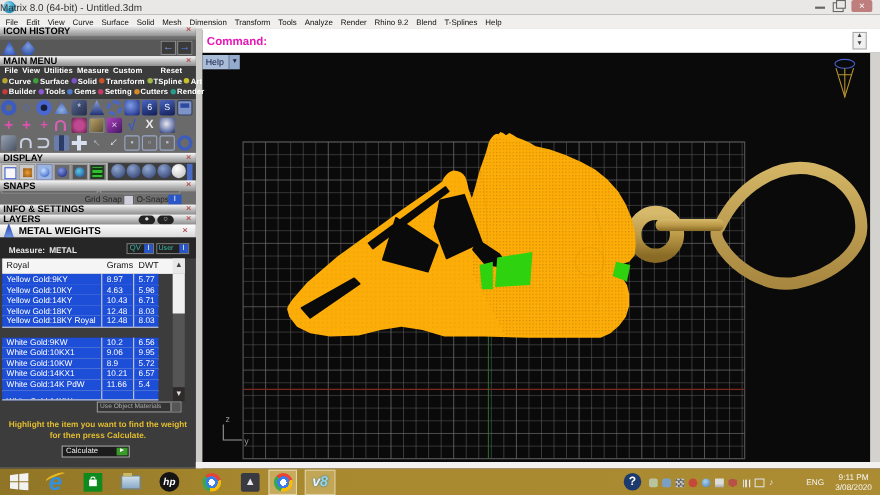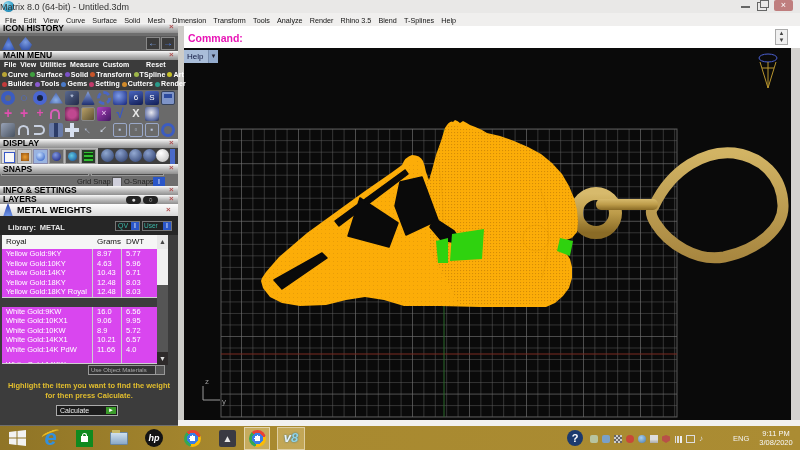--- a/index.html
+++ b/index.html
@@ -1,40 +1,40 @@
 <!DOCTYPE html>
 <html><head><meta charset="utf-8"><style>
 html,body{margin:0;padding:0}
 body{width:800px;height:450px;position:relative;font-family:"Liberation Sans",sans-serif;overflow:hidden;background:#0a0a0a}
 .a{position:absolute}
 .hdr{position:absolute;left:0;width:178px;background:linear-gradient(#f8f8f8,#b9b9b9 55%,#8f8f8f);color:#000;font-weight:bold;font-size:8px;line-height:9px;padding-left:3px;box-sizing:border-box}
 .xbtn{position:absolute;right:2px;width:7px;height:7px;color:#b05050;font-size:8px;line-height:7px;font-weight:bold}
 .mrow{position:absolute;left:0;width:178px;color:#fff;font-size:7px;font-weight:bold;white-space:nowrap;letter-spacing:0.1px}
 .dot{display:inline-block;width:5px;height:5px;border-radius:50%;margin-right:1px;vertical-align:-0.5px}
 .ic{position:absolute;width:14px;height:14px;border-radius:2px}
-.trow{position:absolute;left:2px;width:166px;height:9.6px;background:#d946ef;border-bottom:1px solid #cfcfcf;color:#fff;font-size:7.5px;line-height:10px;white-space:nowrap}
+.trow{position:absolute;left:2px;width:142px;height:9.6px;background:#1d4ed8;border-bottom:1px solid #cfcfcf;color:#fff;font-size:7.5px;line-height:10px;white-space:nowrap}
 .trow .c1{position:absolute;left:4px}
 .trow .c2{position:absolute;left:95px}
 .trow .c3{position:absolute;left:124px}
 .vline{position:absolute;top:0;bottom:0;width:1px;background:#cfcfcf}
 .chrome{width:17px;height:17px;border-radius:50%;background:
 radial-gradient(circle at 50% 50%,#fff 0 3px,#3a7de8 3px 5.5px,transparent 5.5px),
 conic-gradient(from -45deg,#e84335 0 120deg,#fbbc05 120deg 240deg,#34a853 240deg 360deg)}
 </style></head><body>
 
 <div class="a" style="left:0;top:0;width:800px;height:13px;background:#e9e8e7"></div>
 <div class="a" style="left:3px;top:1px;width:11px;height:11px;border-radius:50%;background:radial-gradient(circle at 35% 30%,#9adcf0,#2e9dc8 55%,#1a6e96)"></div>
 <div class="a" style="left:0;top:2px;width:800px;text-align:left;font-size:9px;color:#333">Matrix 8.0 (64-bit) - Untitled.3dm</div>
 <div class="a" style="left:741px;top:6px;width:9px;height:2px;background:#666"></div>
 <div class="a" style="left:757px;top:2px;width:8px;height:7px;border:1px solid #666;background:#e9e8e7"></div>
 <div class="a" style="left:760px;top:0px;width:7px;height:6px;border:1px solid #666;background:#e9e8e7"></div>
 <div class="a" style="left:774px;top:0;width:19px;height:11px;background:#bf7e7e;border-radius:2px;color:#fff;font-size:9px;line-height:10px;text-align:center">×</div>
 
 <div class="a" style="left:0;top:13px;width:800px;height:13px;background:#f0efee;border-bottom:1px solid #c8c8c8"></div>
-<div class="a" style="left:5px;top:16px;width:795px;font-size:7.2px;color:#111;white-space:nowrap;letter-spacing:0">File  Edit  View  Curve  Surface  Solid  Mesh  Dimension  Transform  Tools  Analyze  Render  Rhino 3.5  Blend  T-Splines  Help</div>
+<div class="a" style="left:5px;top:16px;width:795px;font-size:7.2px;color:#111;white-space:nowrap;letter-spacing:0">File  Edit  View  Curve  Surface  Solid  Mesh  Dimension  Transform  Tools  Analyze  Render  Rhino 9.2  Blend  T-Splines  Help</div>
 
 <div class="a" style="left:0;top:26px;width:178px;height:400px;background:#6e6e6e"></div>
 <div class="a" style="left:178px;top:26px;width:6px;height:400px;background:#cdccc8"></div>
 
 <div class="hdr" style="top:23px;height:10px;font-size:8.5px;line-height:10px">ICON HISTORY<span class="xbtn">×</span></div>
 <div class="a" style="left:0;top:36px;width:178px;height:15px;background:#585858"></div>
 <div class="a" style="left:2px;top:37px;width:13px;height:13px;background:radial-gradient(circle at 50% 60%,#6a8fe4,#1c3a9a);clip-path:polygon(50% 0,100% 100%,0 100%)"></div>
 <div class="a" style="left:19px;top:37px;width:13px;height:13px;background:radial-gradient(circle at 50% 40%,#7b9ce0,#23409c);clip-path:polygon(50% 0,100% 60%,78% 100%,22% 100%,0 60%)"></div>
 <div class="a" style="left:146px;top:37px;width:14px;height:13px;background:#3a3a3a;border:1px solid #888;color:#7ba0e0;font-size:10px;line-height:10px;text-align:center;box-sizing:border-box">←</div>
 <div class="a" style="left:161px;top:37px;width:14px;height:13px;background:#3a3a3a;border:1px solid #888;color:#4f86ff;font-size:10px;line-height:10px;text-align:center;box-sizing:border-box">→</div>
@@ -127,21 +127,21 @@
 <div class="a" style="left:126px;top:195.5px;width:15px;height:8px;background:#222;border-radius:4px;color:#ddd;font-size:7px;line-height:8px;text-align:center">●</div>
 <div class="a" style="left:143px;top:195.5px;width:15px;height:8px;background:#222;border-radius:4px;color:#ddd;font-size:7px;line-height:8px;text-align:center">○</div>
 
 <div class="a" style="left:0;top:204px;width:178px;height:12px;background:linear-gradient(#fdfdfd,#d8d8d8)"></div>
 <div class="a" style="left:17px;top:205px;font-size:9px;font-weight:bold;color:#000">METAL WEIGHTS</div>
 <div class="a" style="left:166px;top:206px;width:7px;height:7px;color:#b05050;font-size:8px;line-height:7px;font-weight:bold">×</div>
 <div class="a" style="left:0px;top:203px;width:16px;height:26px;background:radial-gradient(circle at 50% 55%,#7ba2f0,#14309a);clip-path:polygon(50% 0,62% 18%,100% 88%,78% 100%,22% 100%,0 88%,38% 18%)"></div>
 
 <div class="a" style="left:0;top:216px;width:178px;height:209px;background:#3c3c3c"></div>
 <div class="a" style="left:0;top:216px;width:178px;height:19px;background:#262626"></div>
-<div class="a" style="left:8px;top:223px;font-size:7.5px;color:#e8e8e8;font-weight:bold">Library: METAL</div>
+<div class="a" style="left:8px;top:223px;font-size:7.5px;color:#e8e8e8;font-weight:bold">Measure: METAL</div>
 <div class="a" style="left:115px;top:221px;width:25px;height:10px;background:#222;border:1px solid #777;box-sizing:border-box;color:#3ab8a8;font-size:7px;line-height:8px;padding-left:2px">QV<span style="position:absolute;right:0;top:0;width:8px;height:8px;background:#2a56c8;color:#fff;text-align:center">I</span></div>
 <div class="a" style="left:142px;top:221px;width:30px;height:10px;background:#222;border:1px solid #777;box-sizing:border-box;color:#3ab8a8;font-size:6.5px;line-height:8px;padding-left:1px">User<span style="position:absolute;right:0;top:0;width:8px;height:8px;background:#2a56c8;color:#fff;text-align:center;font-size:7px">I</span></div>
 
 <div class="a" style="left:2px;top:235px;width:166px;height:14px;background:#f5f5f5;color:#111;font-size:8px;line-height:14px">
 <span style="position:absolute;left:4px">Royal</span>
     <span style="position:absolute;left:95px">Grams</span>
     <span style="position:absolute;left:124px">DWT</span>
 <span style="position:absolute;left:155px;width:11px;height:14px;background:#e8e8e8;color:#444;text-align:center;font-size:7px">▲</span>
   </div>
 <div class="a" id="tbl" style="left:0;top:249px">
@@ -182,21 +182,21 @@
     </div>
 <div class="trow" style="top:64px">
       <span class="c1">Yellow Gold:22KY</span>
       <span class="c2">14.49</span>
       <span class="c3">9.32</span>
       <span class="vline" style="left:90px"></span>
       <span class="vline" style="left:119px"></span>
     </div>
 <div class="trow" style="top:57.6px">
       <span class="c1">White Gold:9KW</span>
-      <span class="c2">16.0</span>
+      <span class="c2">10.2</span>
       <span class="c3">6.56</span>
       <span class="vline" style="left:90px"></span>
       <span class="vline" style="left:119px"></span>
     </div>
 <div class="trow" style="top:67.2px">
       <span class="c1">White Gold:10KX1</span>
       <span class="c2">9.06</span>
       <span class="c3">9.95</span>
       <span class="vline" style="left:90px"></span>
       <span class="vline" style="left:119px"></span>
@@ -211,21 +211,21 @@
 <div class="trow" style="top:86.4px">
       <span class="c1">White Gold:14KX1</span>
       <span class="c2">10.21</span>
       <span class="c3">6.57</span>
       <span class="vline" style="left:90px"></span>
       <span class="vline" style="left:119px"></span>
     </div>
 <div class="trow" style="top:96px">
       <span class="c1">White Gold:14K PdW</span>
       <span class="c2">11.66</span>
-      <span class="c3">4.0</span>
+      <span class="c3">5.4</span>
       <span class="vline" style="left:90px"></span>
       <span class="vline" style="left:119px"></span>
     </div>
 <div class="trow" style="top:105.6px;height:8px;overflow:hidden">
       <span class="c1" style="top:5px;position:absolute">White Gold:14KW</span>
       <span class="vline" style="left:90px"></span>
       <span class="vline" style="left:119px"></span>
     </div>
 </div>
 

